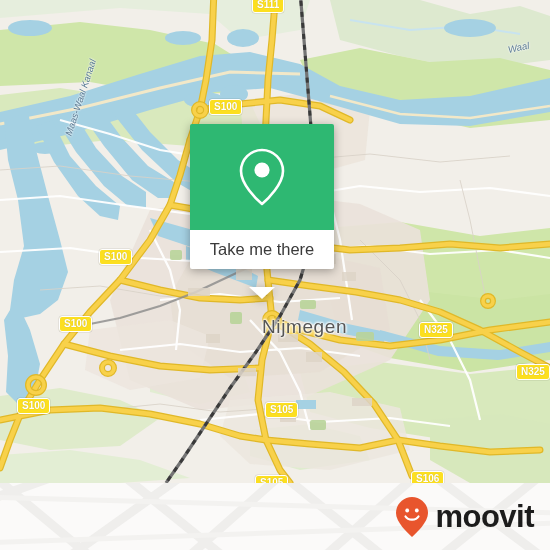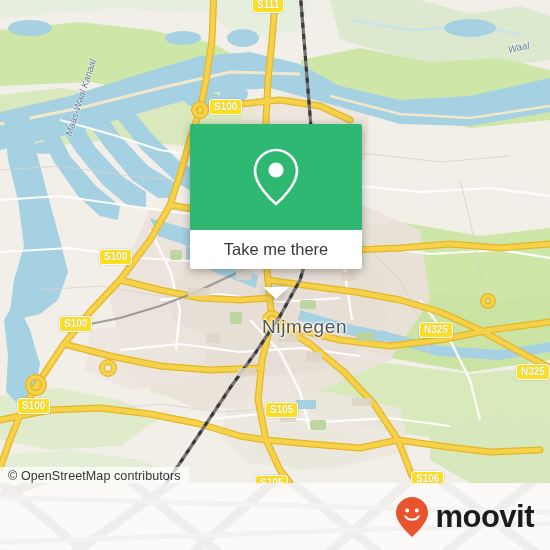--- a/index.html
+++ b/index.html
@@ -20,21 +20,21 @@
     background:rgba(255,255,255,0.75);
     padding:2px 8px 3px 8px;
     font-size:12.5px;color:#333;
     letter-spacing:0.1px;
     white-space:nowrap;
     line-height:14px;
   }
 
   
   .card{
-    position:absolute;left:190px;top:124px;width:172px;
+    position:absolute;left:190px;top:124px;width:144px;
     filter:drop-shadow(0 2px 5px rgba(0,0,0,0.32));
   }
   .card-head{
     background:#2eb872;height:106px;width:100%;
     display:flex;align-items:center;justify-content:center;
     border-radius:2px 2px 0 0;
     cursor:pointer;
   }
   .card-foot{
     background:#ffffff;height:39px;width:100%;
@@ -276,21 +276,20 @@
     <div class="shield" style="left:209px;top:99px;">S100</div>
     <div class="shield" style="left:99px;top:249px;">S100</div>
     <div class="shield" style="left:59px;top:316px;">S100</div>
     <div class="shield" style="left:17px;top:398px;">S100</div>
     <div class="shield" style="left:419px;top:322px;">N325</div>
     <div class="shield" style="left:516px;top:364px;">N325</div>
     <div class="shield" style="left:265px;top:402px;">S105</div>
     <div class="shield" style="left:255px;top:475px;">S105</div>
     <div class="shield" style="left:370px;top:471px;margin-left:41px;">S106</div>
 
-    <div class="attrib">© OpenStreetMap contributors</div>
 
     <div class="card">
       <div class="card-head">
         <svg width="52" height="62" viewBox="0 0 52 62">
           <path d="M26 4 C14.4 4 5 13.4 5 25 C5 38 20 53 26 58 C32 53 47 38 47 25 C47 13.4 37.6 4 26 4 Z" fill="none" stroke="#ffffff" stroke-width="2.6" stroke-linejoin="round"></path>
           <circle cx="26" cy="24" r="7.6" fill="#ffffff"></circle>
         </svg>
       </div>
       <div class="card-foot">Take me there</div>
       <div class="tail"></div>

